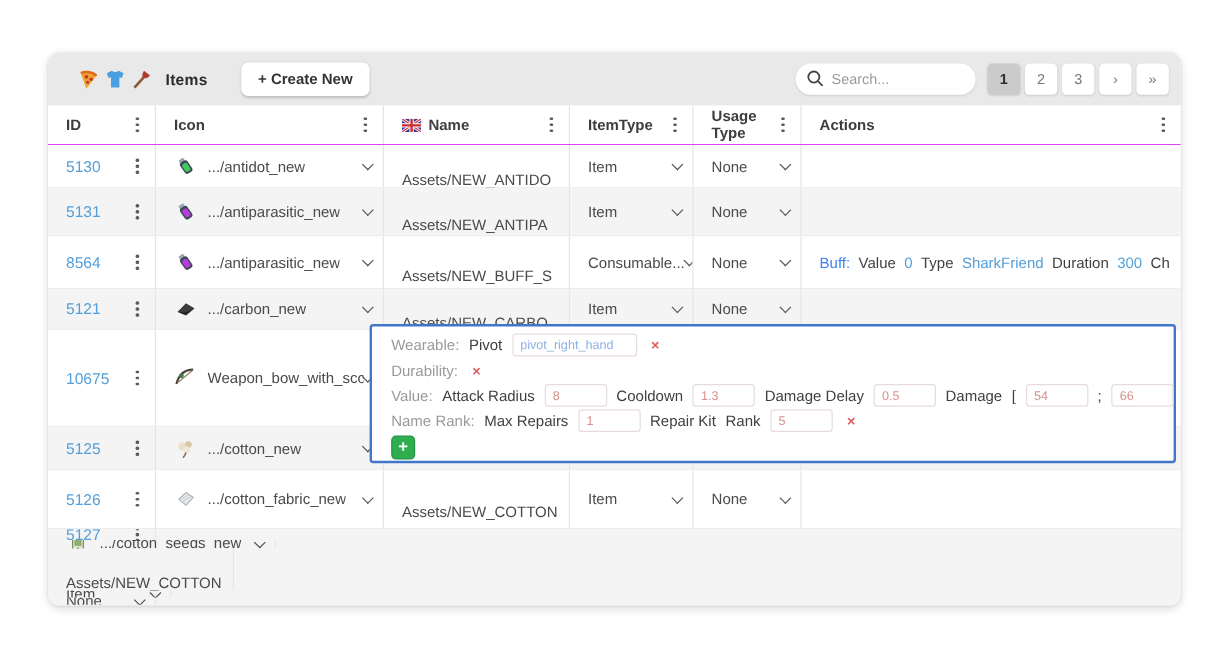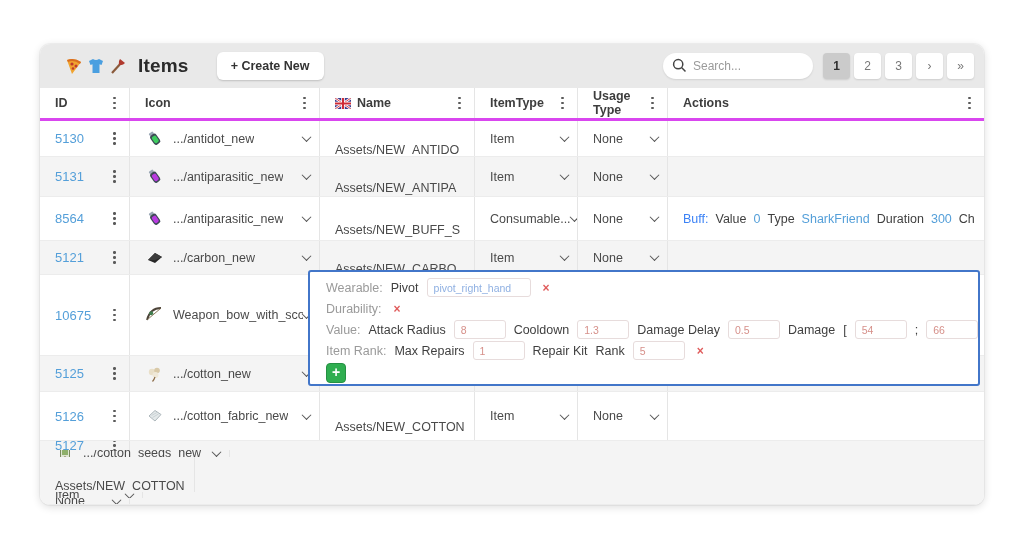--- a/index.html
+++ b/index.html
@@ -5,36 +5,36 @@
   * { margin:0; padding:0; box-sizing:border-box; }
   html,body { width:1024px; height:553px; background:#ffffff; overflow:hidden;
     font-family:"Liberation Sans", sans-serif; }
   .card { position:absolute; left:40px; top:44px; width:944px; height:461px;
     background:#fff; border-radius:10px; overflow:hidden;
     box-shadow:0 2px 8px rgba(0,0,0,.14), 0 0 0 1px rgba(0,0,0,.04); }
   
   .card-header { height:44px; background:#e9e9e9; display:flex; align-items:center;
     padding:0 10px 0 24px; }
   .emoji { display:inline-flex; align-items:center; margin-right:2px; }
-  .title { font-size:19px; font-weight:700; color:#2b2b2b; margin:0 0 0 8px; letter-spacing:.2px; }
+  .title { font-size:13px; font-weight:700; color:#2b2b2b; margin:0 0 0 8px; letter-spacing:.2px; }
   .create-btn { margin-left:28px; height:28px; padding:0 14px; background:#fff; border:none;
     border-radius:6px; box-shadow:0 1px 2px rgba(0,0,0,.18); font-size:12.5px; color:#333;
     font-family:inherit; cursor:pointer; font-weight:600; }
   .search { margin-left:auto; position:relative; width:150px; height:26px; }
   .search svg { position:absolute; left:9px; top:5px; }
   .search input { width:100%; height:100%; border:none; border-radius:13px; background:#fff;
     padding:0 10px 0 30px; font-size:12px; color:#444; font-family:inherit; outline:none;
     box-shadow:0 1px 2px rgba(0,0,0,.10); }
   .search input::placeholder { color:#9a9a9a; }
   .pagination { display:flex; gap:4px; margin-left:10px; }
   .pg { width:27px; height:26px; border:none; border-radius:4px; background:#fff; color:#777;
     font-size:12px; font-family:inherit; box-shadow:0 1px 2px rgba(0,0,0,.12); cursor:pointer; }
   .pg.active { background:#cbcbcb; color:#2e2e2e; font-weight:700; }
   
-  .thead { display:flex; height:33px; border-bottom:3px solid #d946ef; background:#fff; }
+  .thead { display:flex; height:33px; border-bottom:1px solid #d946ef; background:#fff; }
   .th { display:flex; align-items:center; padding:0 9px 0 15px; border-right:1px solid #e5e5e5;
     font-size:12.5px; font-weight:600; color:#3d3d3d; gap:6px; }
   .th:last-child { border-right:none; }
   .row { display:flex; border-bottom:1px solid #ececec; background:#fff; }
   .row.striped { background:#f4f4f4; }
   .cell { display:flex; align-items:center; padding:0 9px 0 15px; border-right:1px solid #e5e5e5;
     font-size:12.5px; color:#4a4a4a; overflow:hidden; }
   .cell:last-child { border-right:none; }
   .col-id { width:90px; } .col-icon { width:190px; } .col-name { width:155px; }
   .col-type { width:103px; } .col-usage { width:90px; } .col-actions { flex:1; }
@@ -451,21 +451,21 @@
         <input class="pl-input red" value="1.3" style="">
         <span class="pl-text">Damage Delay</span>
         <input class="pl-input red" value="0.5" style="">
         <span class="pl-text">Damage</span>
         <span class="pl-text">[</span>
         <input class="pl-input red" value="54" style="">
         <span class="pl-text">;</span>
         <input class="pl-input red" value="66" style="">
       </div>
       <div class="pline">
-        <span class="pl-label">Item Rank:</span>
+        <span class="pl-label">Name Rank:</span>
         <span class="pl-text">Max Repairs</span>
         <input class="pl-input red" value="1" style="">
         <span class="pl-text">Repair Kit</span>
         <span class="pl-text">Rank</span>
         <input class="pl-input red" value="5" style="">
         <span class="xmark">×</span>
       </div>
       <div class="pline">
         <button class="plusbtn">+</button>
       </div>

